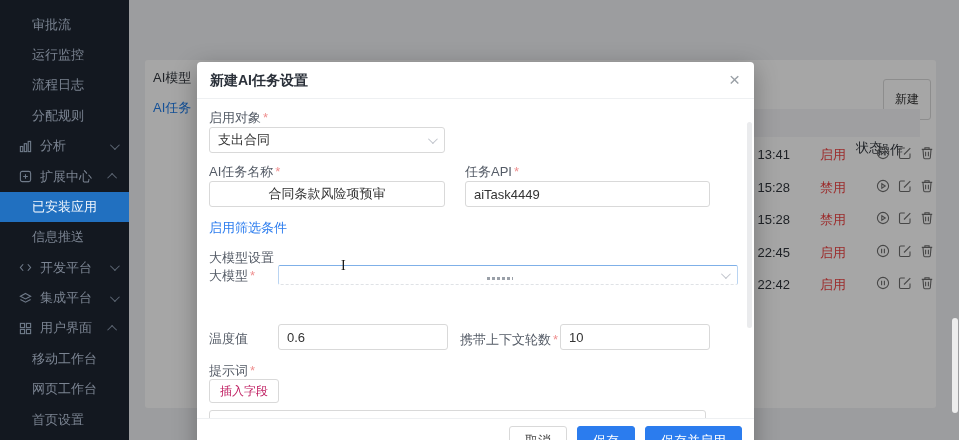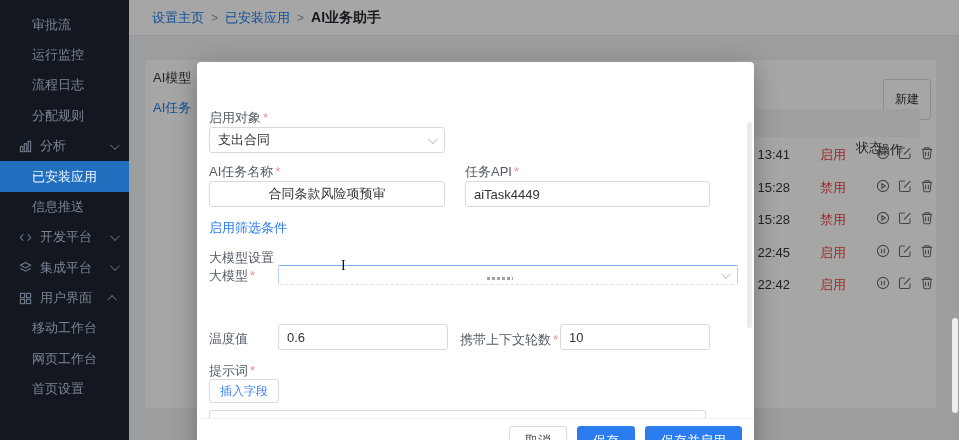--- a/index.html
+++ b/index.html
@@ -57,21 +57,21 @@
   .req { color:#ef8f8f; font-style:normal; margin-left:2px; font-size:13px; }
   .inp, .sel { border:1px solid #d9d9d9; border-radius:3px; background:#fff; font-size:13px; color:#333; padding:0 8px; height:26px; font-family:inherit; }
   .inp::placeholder { color:#c0c4cc; }
   .sel { display:flex; align-items:center; position:relative; cursor:pointer; }
   .sel-chev { position:absolute; right:9px; top:9px; width:7px; height:7px; border-right:1.3px solid #c0c4cc; border-bottom:1.3px solid #c0c4cc; transform:rotate(45deg) translateY(-2px); }
   .link { font-size:13px; color:#2b7cee; cursor:pointer; }
   .model-sel { left:81px; top:143px; width:460px; height:20px; border:1px solid #b9d4f2; border-top-color:#7fb0e8; border-bottom:1px dashed #dfe2e6; border-radius:2px; background:#fff; cursor:pointer; }
   .clip-marks { position:absolute; left:208px; top:11px; width:26px; height:3px;
      background:repeating-linear-gradient(90deg,#9aa0a8 0 3px,transparent 3px 5px); }
   .ibeam { left:144px; top:136px; font-family:"Liberation Serif","DejaVu Serif",serif; font-size:14px; color:#1a1a1a; }
-  .btn-mini { left:12px; top:211px; height:24px; padding:0 10px; background:#fff; border:1px solid #d9d9d9; border-radius:3px; font-size:12px; color:#3b82f6; cursor:pointer; }
+  .btn-mini { left:12px; top:211px; height:24px; padding:0 10px; background:#fff; border:1px solid #d9d9d9; border-radius:3px; font-size:12px; color:#be185d; cursor:pointer; }
   .ta { left:12px; top:241px; width:497px; height:65px; border:1px solid #d9d9d9; border-radius:3px; resize:none; font-family:inherit; }
   .body-thumb { right:2px; top:23px; width:5px; height:206px; background:#eaebed; border-radius:3px; }
   .m-foot { position:absolute; left:0; top:356px; width:557px; height:46px; border-top:1px solid #eef0f2; }
   .foot-btns { position:absolute; right:12px; top:7px; display:flex; gap:10px; }
   .btn { height:30px; border-radius:3px; font-size:13px; padding:0 15px; cursor:pointer; }
   .btn.default { background:#fff; border:1px solid #d9d9d9; color:#444; }
   .btn.primary { background:#2b7cee; border:1px solid #2b7cee; color:#fff; }
 </style>
 </head>
 <body>
@@ -99,20 +99,30 @@
           <span class="g-icon">
             <svg viewBox="0 0 14 14">
               <rect x="1.5" y="7" width="2.6" height="5.5"></rect>
               <rect x="5.7" y="4" width="2.6" height="8.5"></rect>
               <rect x="9.9" y="1.5" width="2.6" height="11"></rect>
             </svg>
           </span>
           <span>分析</span>
           <span class="chev down"></span>
         </div>
+        <div class="si group">
+          <span class="g-icon">
+            <svg viewBox="0 0 14 14">
+              <rect x="1.5" y="1.5" width="11" height="11" rx="2"></rect>
+              <path d="M7 4.5v5M4.5 7h5"></path>
+            </svg>
+          </span>
+          <span>扩展中心</span>
+          <span class="chev up"></span>
+        </div>
         <div class="si sub selected">
           <span>已安装应用</span>
         </div>
         <div class="si sub">
           <span>信息推送</span>
         </div>
         <div class="si group">
           <span class="g-icon">
             <svg viewBox="0 0 14 14">
               <path d="M4.5 3.5 1.5 7l3 3.5M9.5 3.5 12.5 7l-3 3.5"></path>
@@ -149,23 +159,20 @@
         <div class="si sub">
           <span>网页工作台</span>
         </div>
         <div class="si sub">
           <span>首页设置</span>
         </div>
       </div>
   </aside>
 
   <div class="main">
-    <div class="topbar">
-      <nav class="breadcrumb" id="breadcrumb"><span class="bc-link">设置主页</span><span class="bc-sep">&gt;</span><span class="bc-link">已安装应用</span><span class="bc-sep">&gt;</span><span class="bc-cur">AI业务助手</span></nav>
-    </div>
 
     <div class="content">
       <div class="card">
         <div class="side-tab t1">AI模型</div>
         <div class="side-tab t2">AI任务</div>
         <button class="new-btn">新建</button>
         <div class="tbl-head">
           <span class="th-status">状态</span>
           <span class="th-ops">操作</span>
         </div>
@@ -267,20 +274,24 @@
             </div>
           </div>
       </div>
     </div>
 
     <div class="dim"></div>
     <div class="win-thumb"></div>
   </div>
 
   <div class="modal">
+    <div class="m-head">
+      <span class="m-title">新建AI任务设置</span>
+      <span class="m-close">×</span>
+    </div>
 
     <div class="m-body">
 
       <div style="left:12px; top:9px;">
         <span class="lbl">启用对象</span><i class="req">*</i>
       </div>
       <div class="sel" style="left:12px; top:28px; width:236px;">
         <span>支出合同</span>
         <span class="sel-chev"></span>
       </div>

